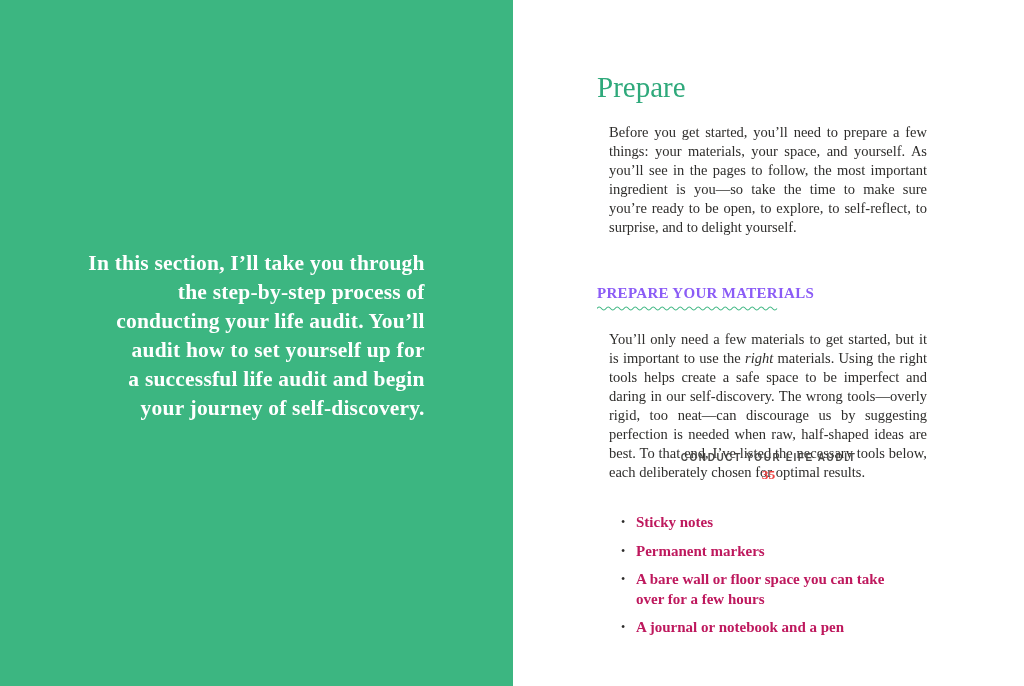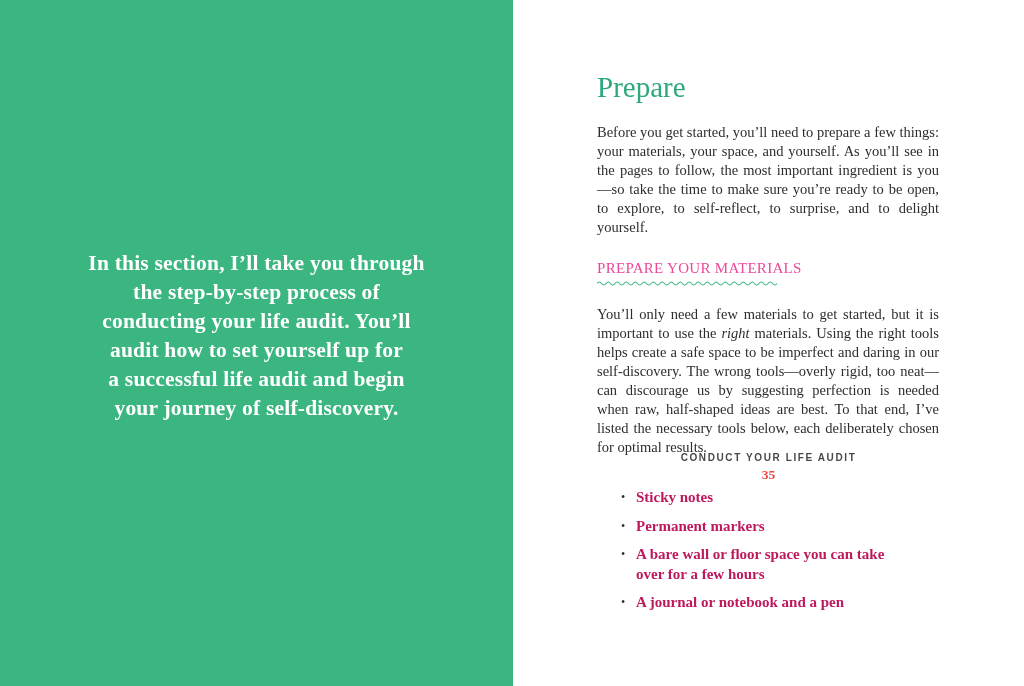--- a/index.html
+++ b/index.html
@@ -19,21 +19,21 @@
     align-items: center;
     justify-content: center;
     flex-shrink: 0;
   }
   .quote {
     color: #ffffff;
     font-family: "Liberation Serif", "DejaVu Serif", serif;
     font-weight: 600;
     font-size: 21.5px;
     line-height: 29px;
-    text-align: center;
+    text-align: right;
     letter-spacing: 0.2px;
     padding-bottom: 14px;
   }
 
   
   .right-page {
     flex: 1;
     position: relative;
     background: #ffffff;
     height: 499px;
@@ -49,28 +49,28 @@
     font-size: 29px;
     line-height: 30px;
     color: #2FA97B;
     font-weight: 400;
     margin: 0 0 21px 0;
   }
   .intro, .body-par {
     font-size: 14.5px;
     line-height: 19px;
     text-align: justify;
-    margin: 0;
+    margin: 12px;
   }
   .section-heading {
-    margin-top: 23px;
+    margin-top: 48px;
     font-size: 15px;
-    font-weight: 400;
+    font-weight: 700;
     letter-spacing: 0.3px;
-    color: #ec4899;
+    color: #8b5cf6;
   }
   .wavy { display: block; margin-top: 2px; }
   .body-par { margin-top: 19px; }
   .body-par em { font-style: italic; }
 
   .bullet-list { margin-top: 31px; }
   .bullet-item {
     display: flex;
     align-items: flex-start;
     margin-bottom: 9px;

